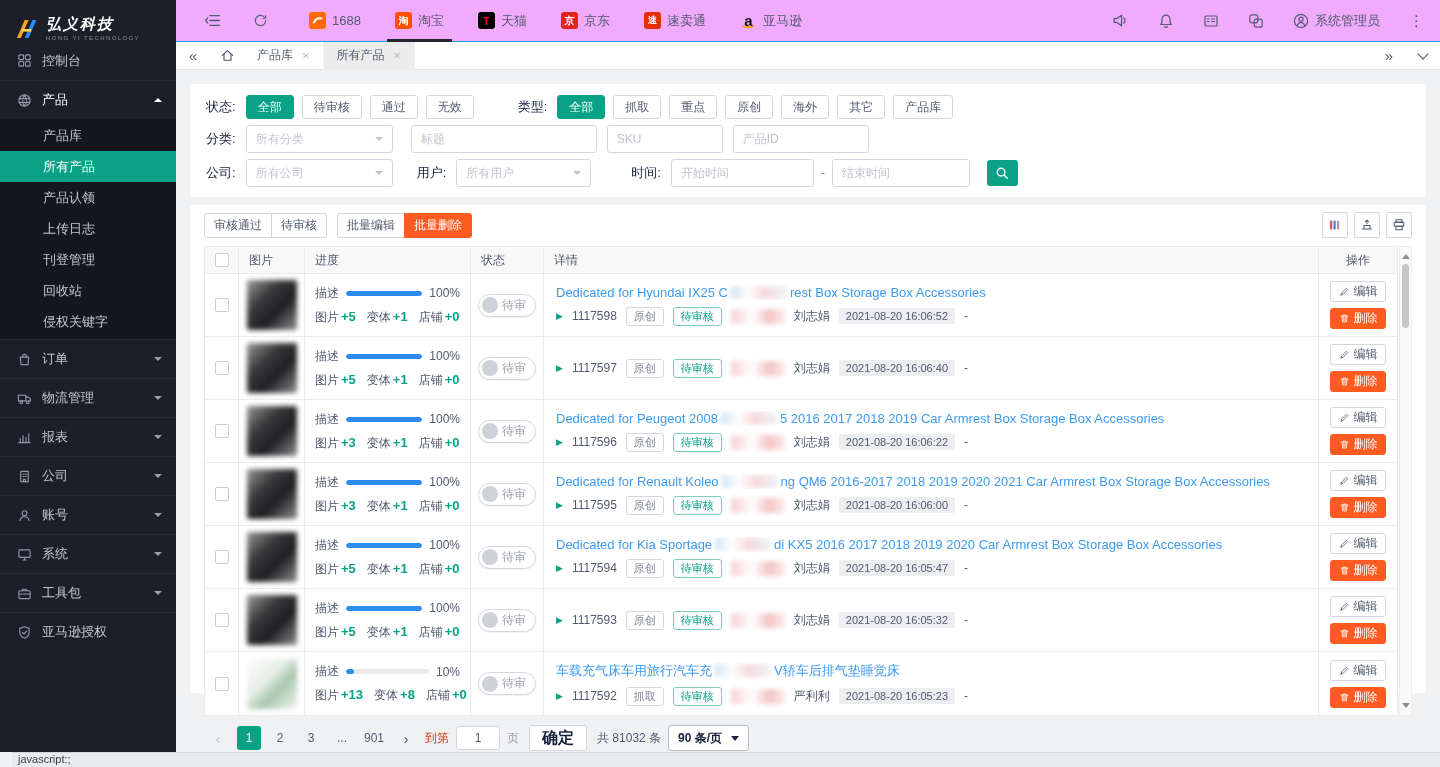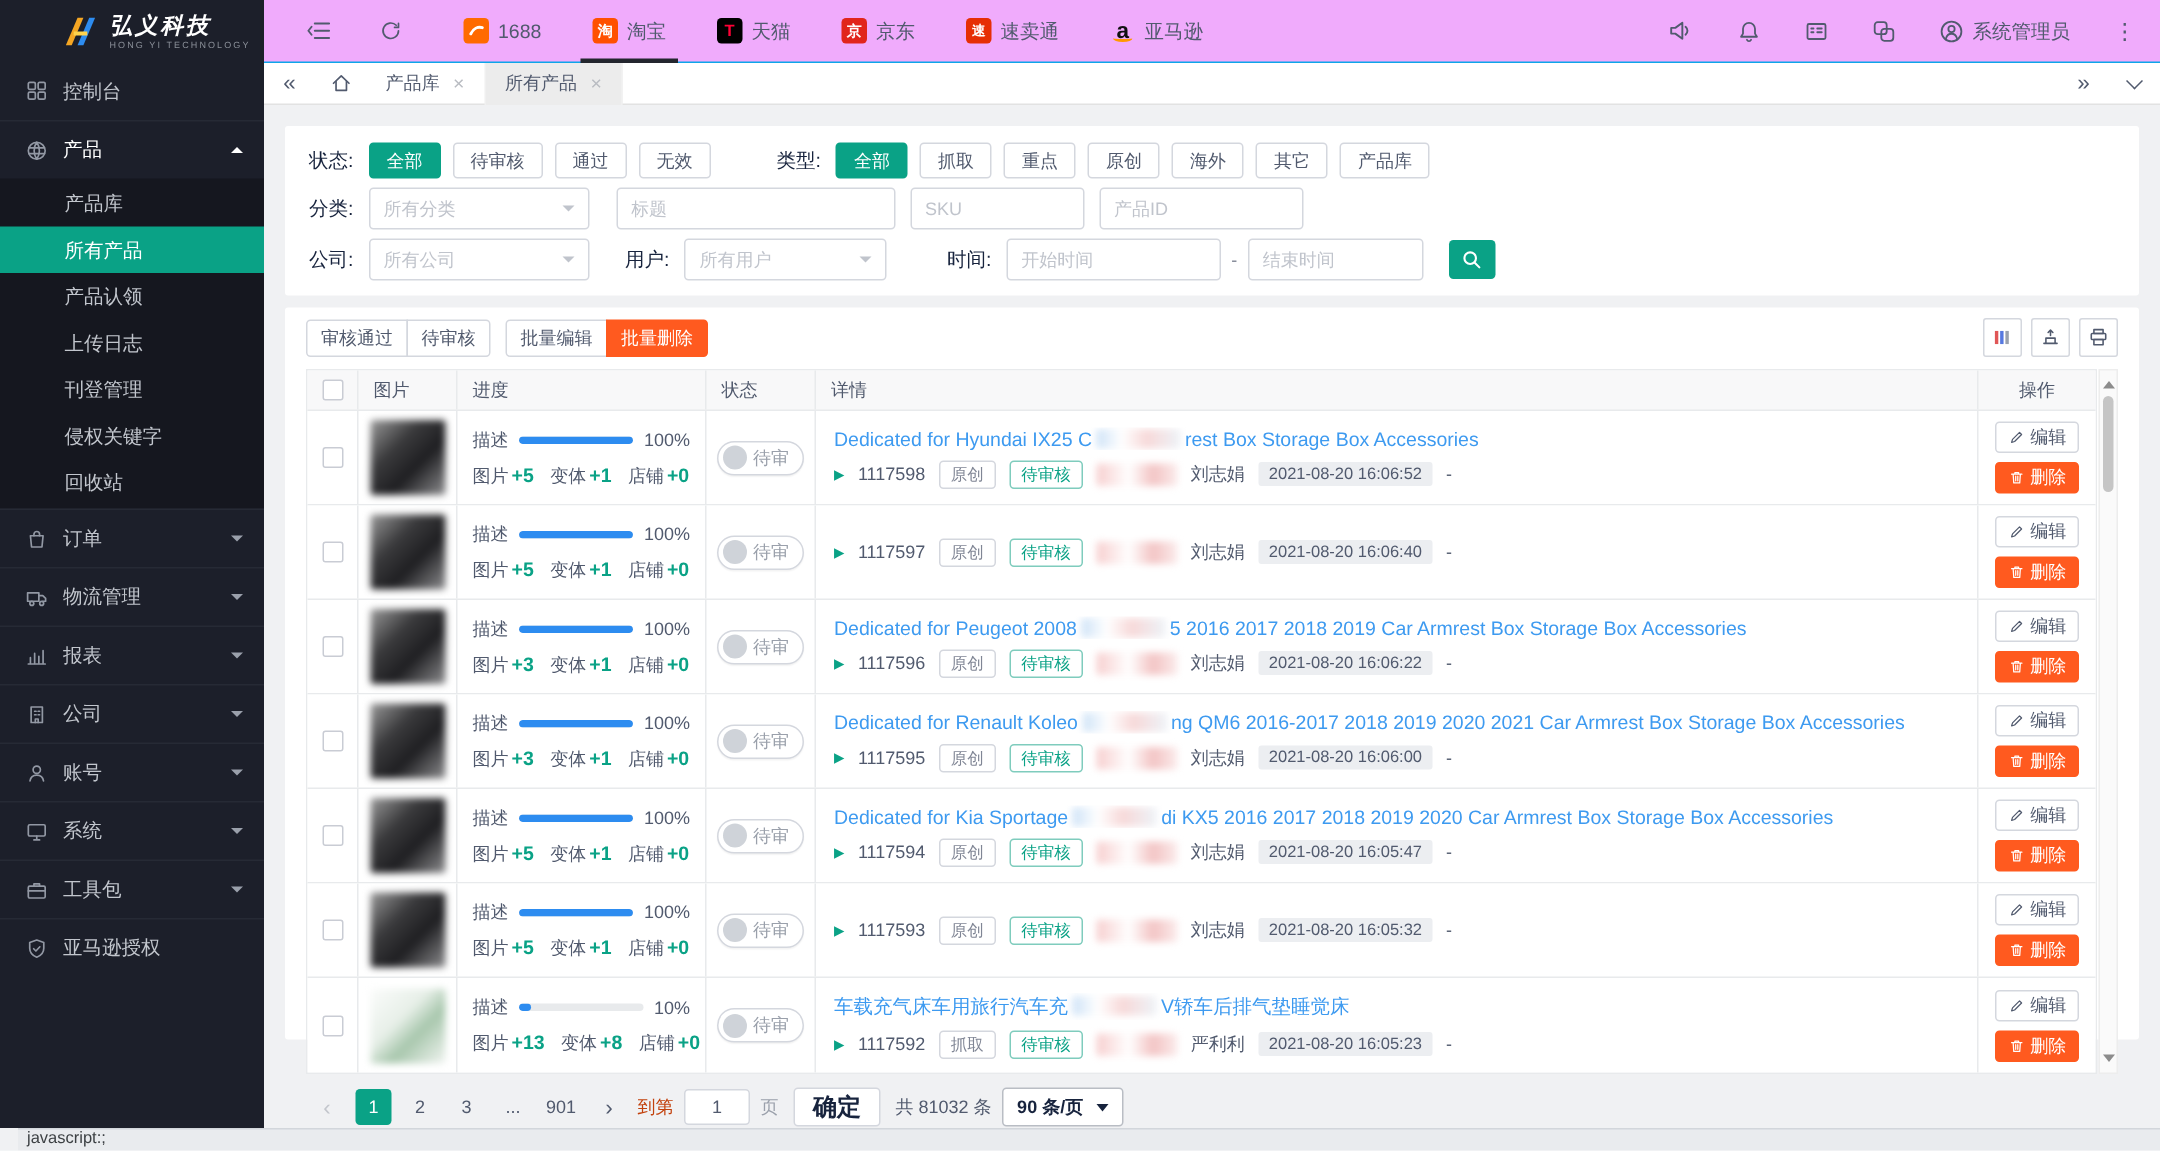--- a/index.html
+++ b/index.html
@@ -1,20 +1,20 @@
 <!DOCTYPE html>
 <html style="--accent: #0aa286; --danger: #ff5a1f; --link-blue: #3d9af0; --progress-blue: #2d8cf0; --sidebar-bg: #1c1f2a;"><head>
 <meta charset="utf-8">
 <style>
   * { box-sizing: border-box; margin: 0; padding: 0; font-family: "Liberation Sans","DejaVu Sans",sans-serif; }
   html,body { width:1440px; height:767px; overflow:hidden; background:#f0f1f3; position:relative; }
 
   
   .sidebar { position:absolute; left:0; top:0; width:176px; height:752px; background:var(--sidebar-bg,#1c1f2a); color:#c2c6cd; overflow:hidden; z-index:3; }
-  .logo { height:41px; display:flex; align-items:center; gap:7px; padding-left:13px;margin-left:27px; }
+  .logo { height:41px; display:flex; align-items:flex-end; gap:7px; padding-left:13px; }
   .logo-txt .cn { font-size:15px; font-weight:bold; color:#fff; letter-spacing:2px; font-style:italic; font-family:"DejaVu Serif","Liberation Serif",serif; }
   .logo-txt .en { font-size:6px; color:#8a8f98; letter-spacing:1.4px; margin-top:1px; }
   .s-item { height:39px; display:flex; align-items:center; padding:0 14px 0 16px; font-size:13px; cursor:pointer; border-top:1px solid #262a35; }
   .s-item:first-child { border-top:none; }
   .s-item.expanded { color:#fff; }
   .s-ico { width:16px; height:16px; margin-right:10px; color:#9298a4; display:flex; align-items:center; justify-content:center; flex:none; }
   .caret { margin-left:auto; width:0; height:0; border:4px solid transparent; border-top-color:#9aa0ab; margin-top:4px; }
   .caret.up { border-top-color:transparent; border-bottom-color:#fff; margin-top:-4px; }
   .s-sub { background:#15171f; padding:1px 0 2px; }
   .s-sub-item { height:31px; line-height:31px; padding-left:43px; font-size:13px; color:#c2c6cd; cursor:pointer; }
@@ -180,22 +180,22 @@
         </span>
         <span>产品</span>
         <span class="caret up"></span>
       </div>
       <div class="s-sub">
         <div class="s-sub-item">产品库</div>
         <div class="s-sub-item active">所有产品</div>
         <div class="s-sub-item">产品认领</div>
         <div class="s-sub-item">上传日志</div>
         <div class="s-sub-item">刊登管理</div>
+        <div class="s-sub-item">回收站</div>
         <div class="s-sub-item">侵权关键字</div>
-        <div class="s-sub-item">回收站</div>
       </div>
       <div class="s-item">
         <span class="s-ico">
           <svg viewBox="0 0 16 16" width="15" height="15" fill="none" stroke="currentColor" stroke-width="1.2" stroke-linecap="round" stroke-linejoin="round">
             <path d="M3.5 5.5h9l-.8 8h-7.4l-.8-8z"></path>
             <path d="M6 5.5v-1a2 2 0 0 1 4 0v1"></path>
           </svg>
         </span>
         <span>订单</span>
         <span class="caret"></span>
@@ -422,21 +422,21 @@
           <span class="tri"></span>
       </div>
       <span class="f-label" style="margin-left:24px">用户:</span>
       <div class="f-select" style="width:135px">
         <span>所有用户</span>
           <span class="tri"></span>
       </div>
       <span class="f-label" style="margin-left:40px">时间:</span>
       <input class="f-input" style="width: 143px;" placeholder="开始时间">
       <span class="dash">-</span>
-      <input class="f-input" style="width: 117px;" placeholder="结束时间">
+      <input class="f-input" style="width: 138px;" placeholder="结束时间">
       <button class="search-btn" id="ic-search">
           <svg viewBox="0 0 16 16" width="14" height="14" fill="none" stroke="#fff" stroke-width="1.6" stroke-linecap="round" stroke-linejoin="round">
             <circle cx="7" cy="7" r="4.4"></circle>
             <path d="M10.3 10.3L14 14"></path>
           </svg>
         </button>
     </div>
   </div>
 
   <div class="panel table-panel">

